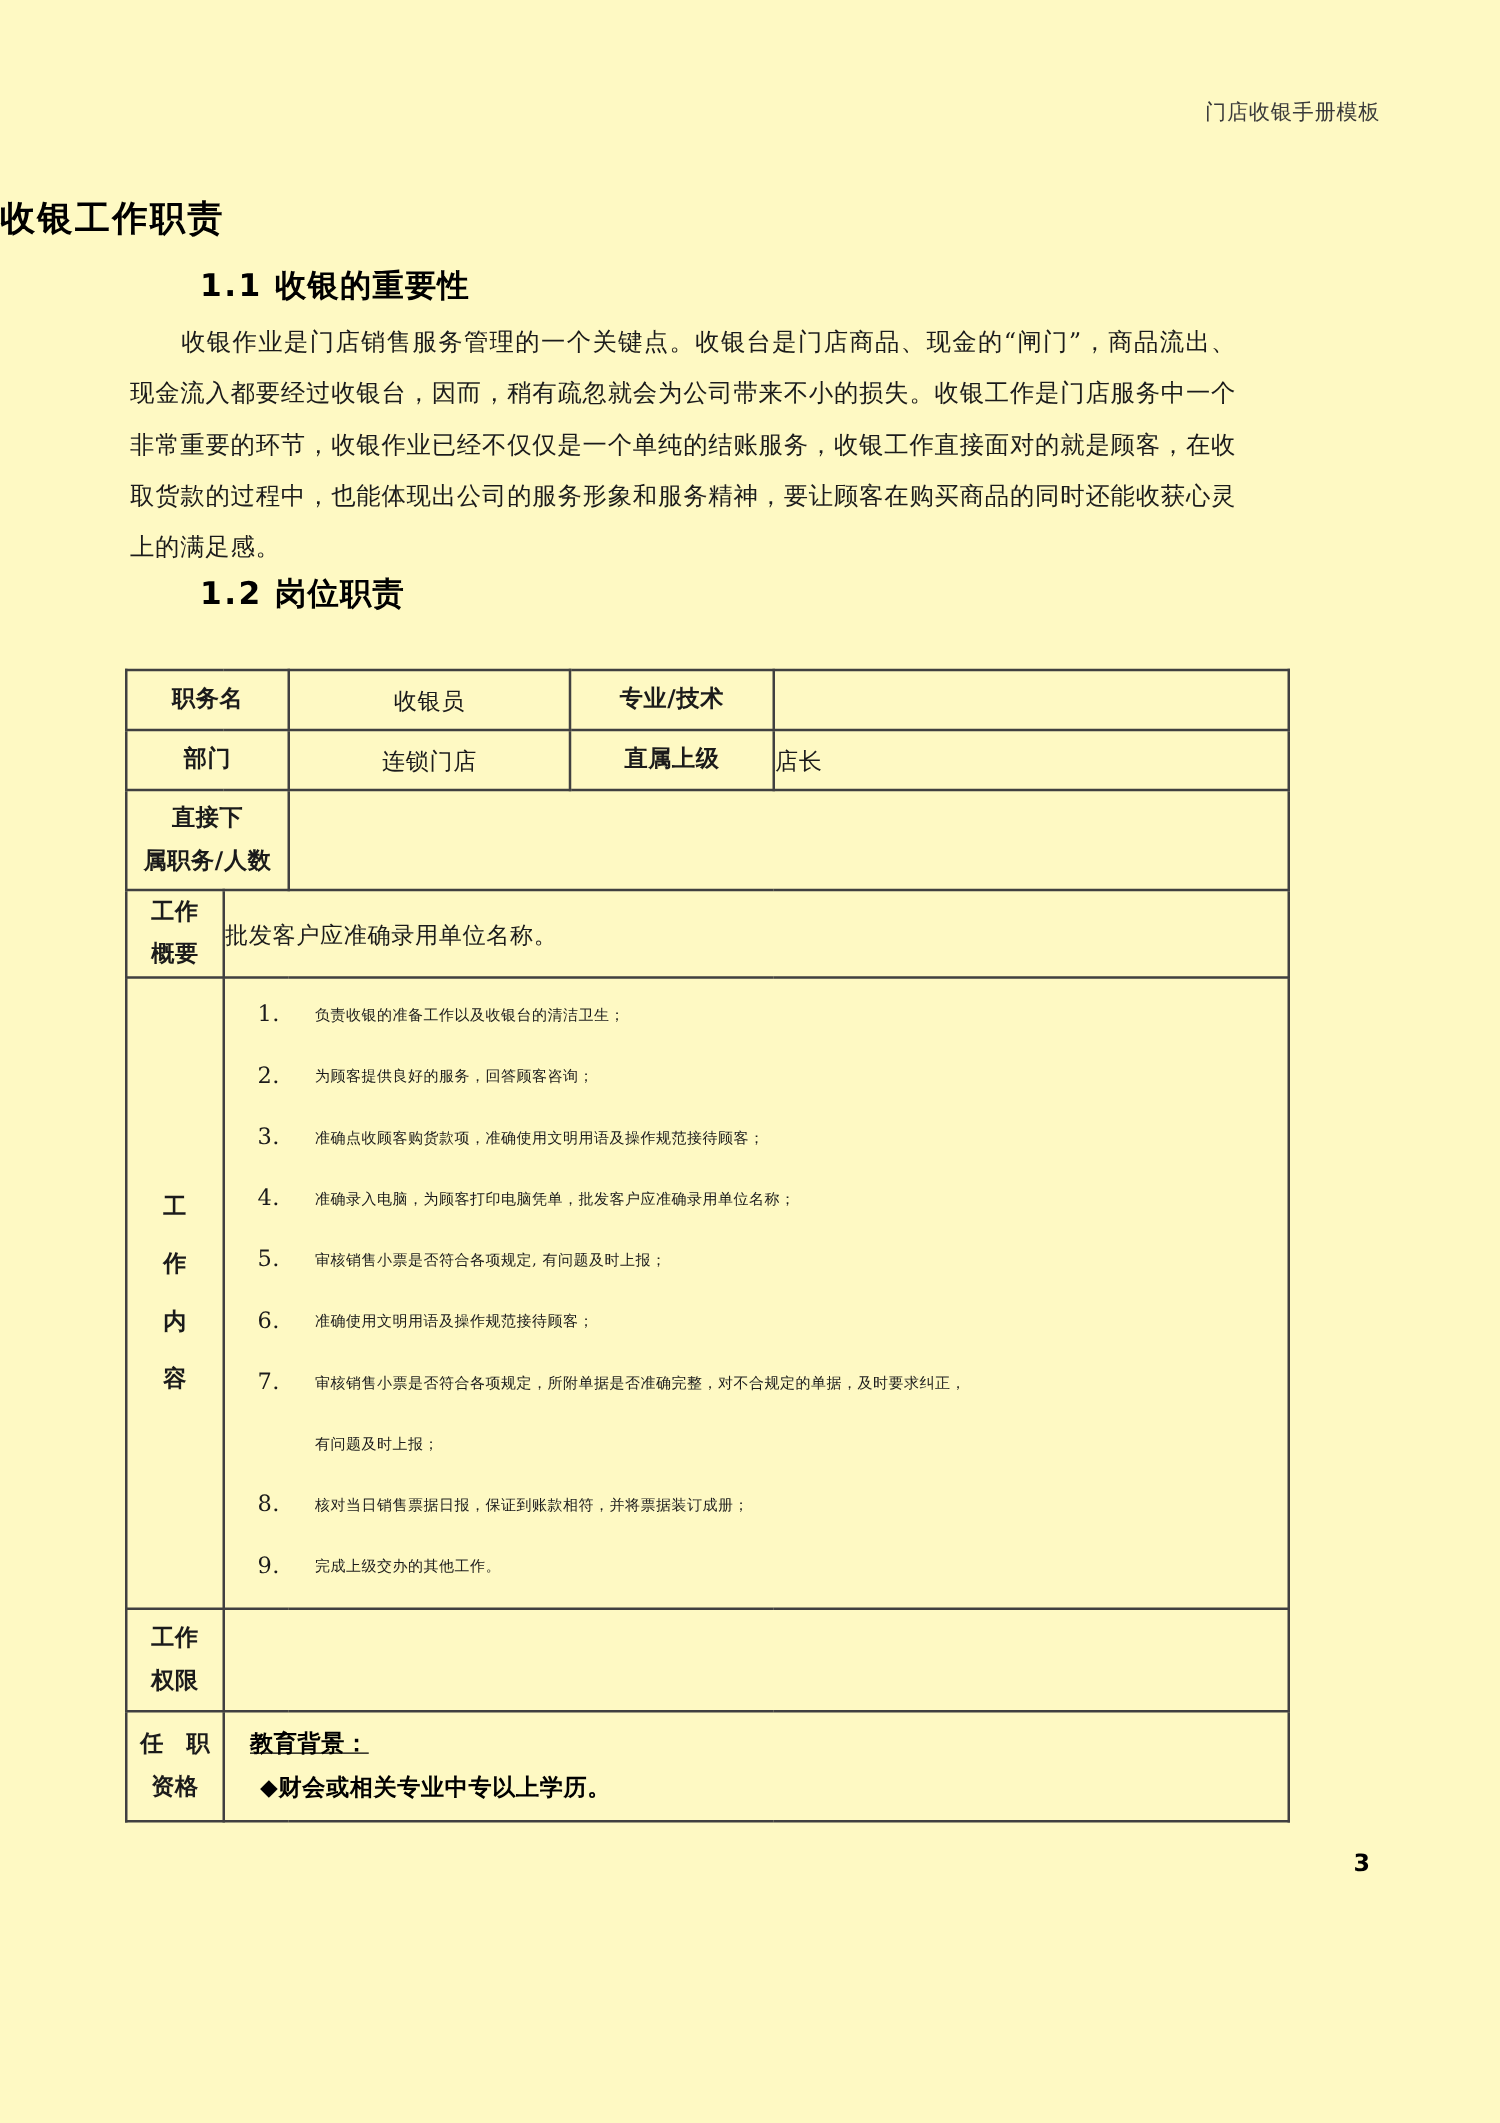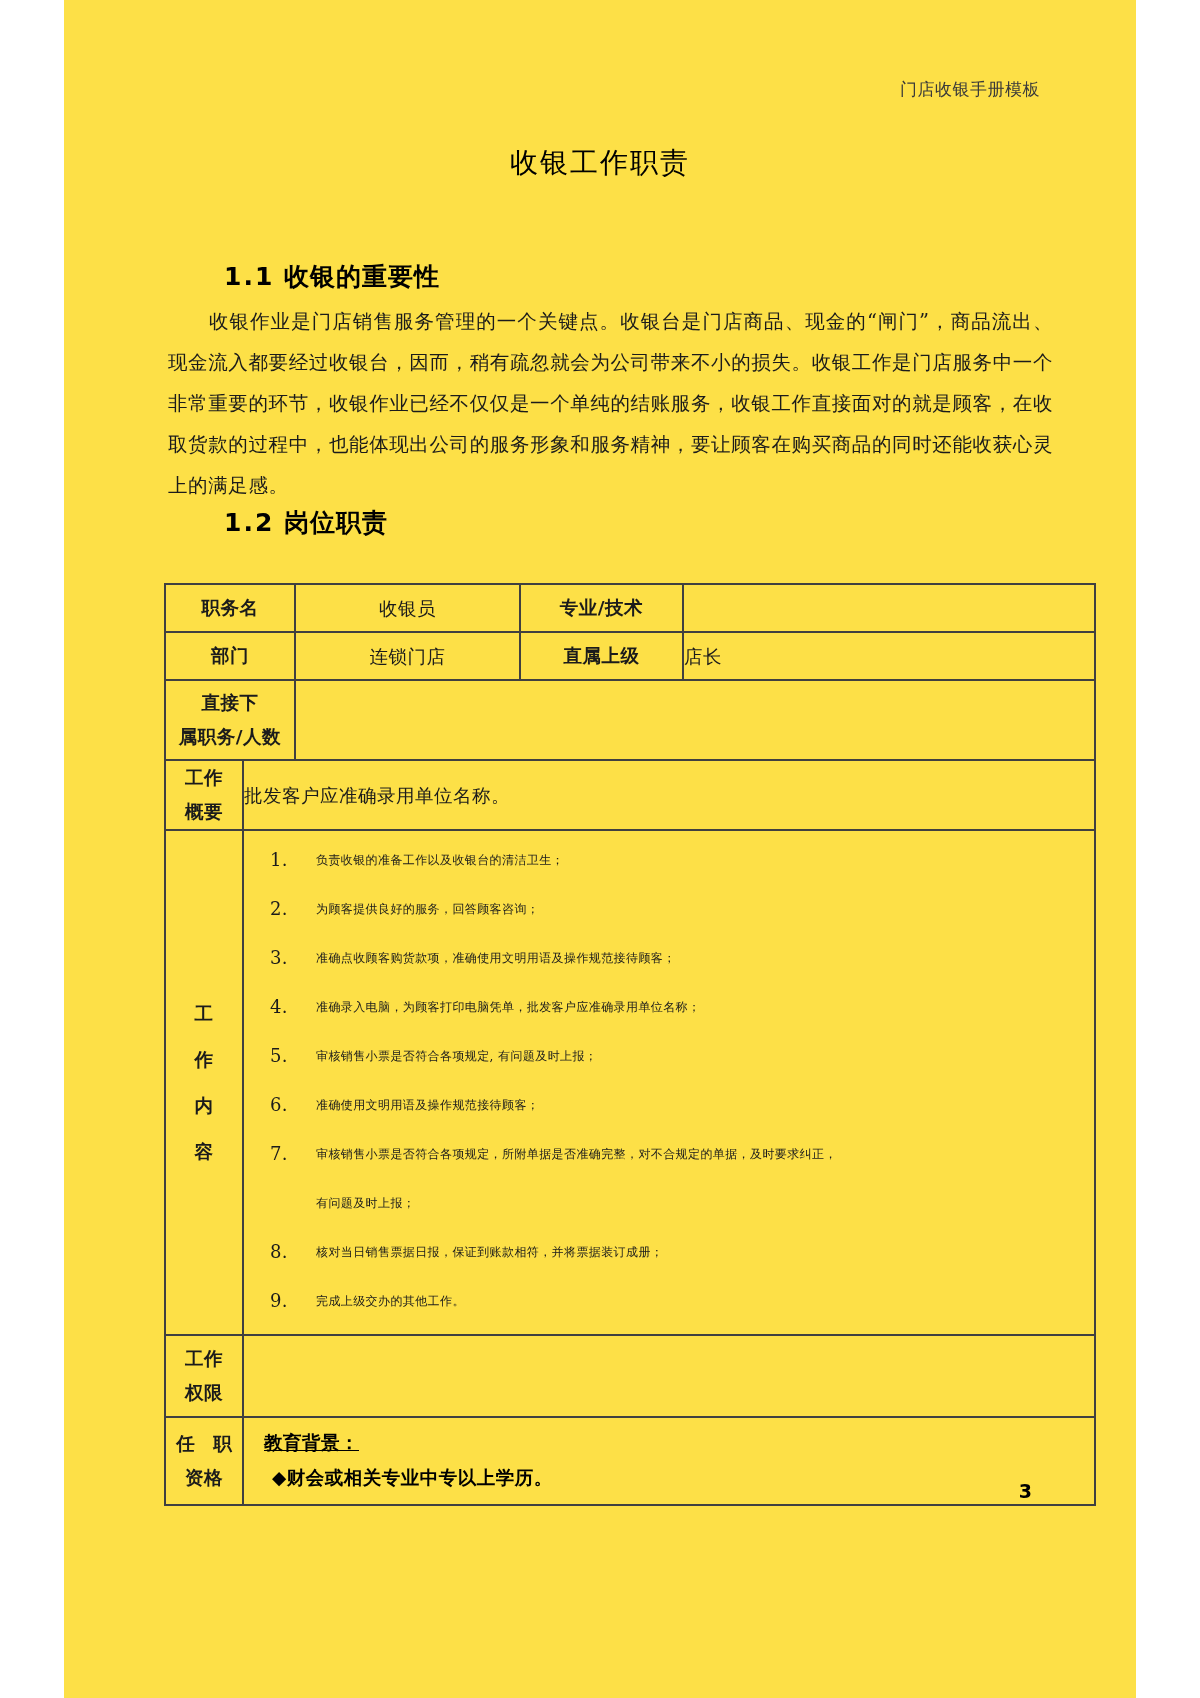--- a/index.html
+++ b/index.html
@@ -7,24 +7,24 @@
     padding: 0;
     background: #ffffff;
   }
   body {
     font-family: "DejaVu Serif", "Liberation Serif", serif;
     color: #000000;
     -webkit-font-smoothing: antialiased;
   }
   .page {
     position: relative;
-    width: 1072px;
+    width: 1200px;
     height: 1698px;
     margin: 0 auto;
-    background: #fde047;
+    background: #fef9c3;
     box-sizing: border-box;
     padding: 0;
     overflow: hidden;
   }
 
   
   .doc-header {
     position: absolute;
     top: 78px;
     left: 96px;
@@ -32,37 +32,35 @@
     text-align: right;
     font-family: "DejaVu Serif", "Liberation Serif", serif;
     font-size: 17px;
     color: #3a3a3a;
     letter-spacing: 0.5px;
   }
 
   
   .doc-title {
     position: absolute;
-    top: 144px;
+    top: 156px;
     left: 0;
     width: 100%;
-    text-align: center;
-    font-family: "DejaVu Sans", "Liberation Sans", sans-serif;
-    font-weight: normal;
+    font-family: "DejaVu Sans", "Liberation Sans", sans-serif;
+    font-weight: bold;
     font-size: 28px;
     letter-spacing: 2px;
     color: #000;
   }
 
   .content {
     position: absolute;
     top: 212px;
     left: 96px;
     width: 1008px;
-    margin-top: 48px;
   }
 
   h2.section {
     font-family: "DejaVu Sans", "Liberation Sans", sans-serif;
     font-weight: bold;
     font-size: 25px;
     margin: 0 0 6px 64px;
     letter-spacing: 1px;
     color: #000;
   }

